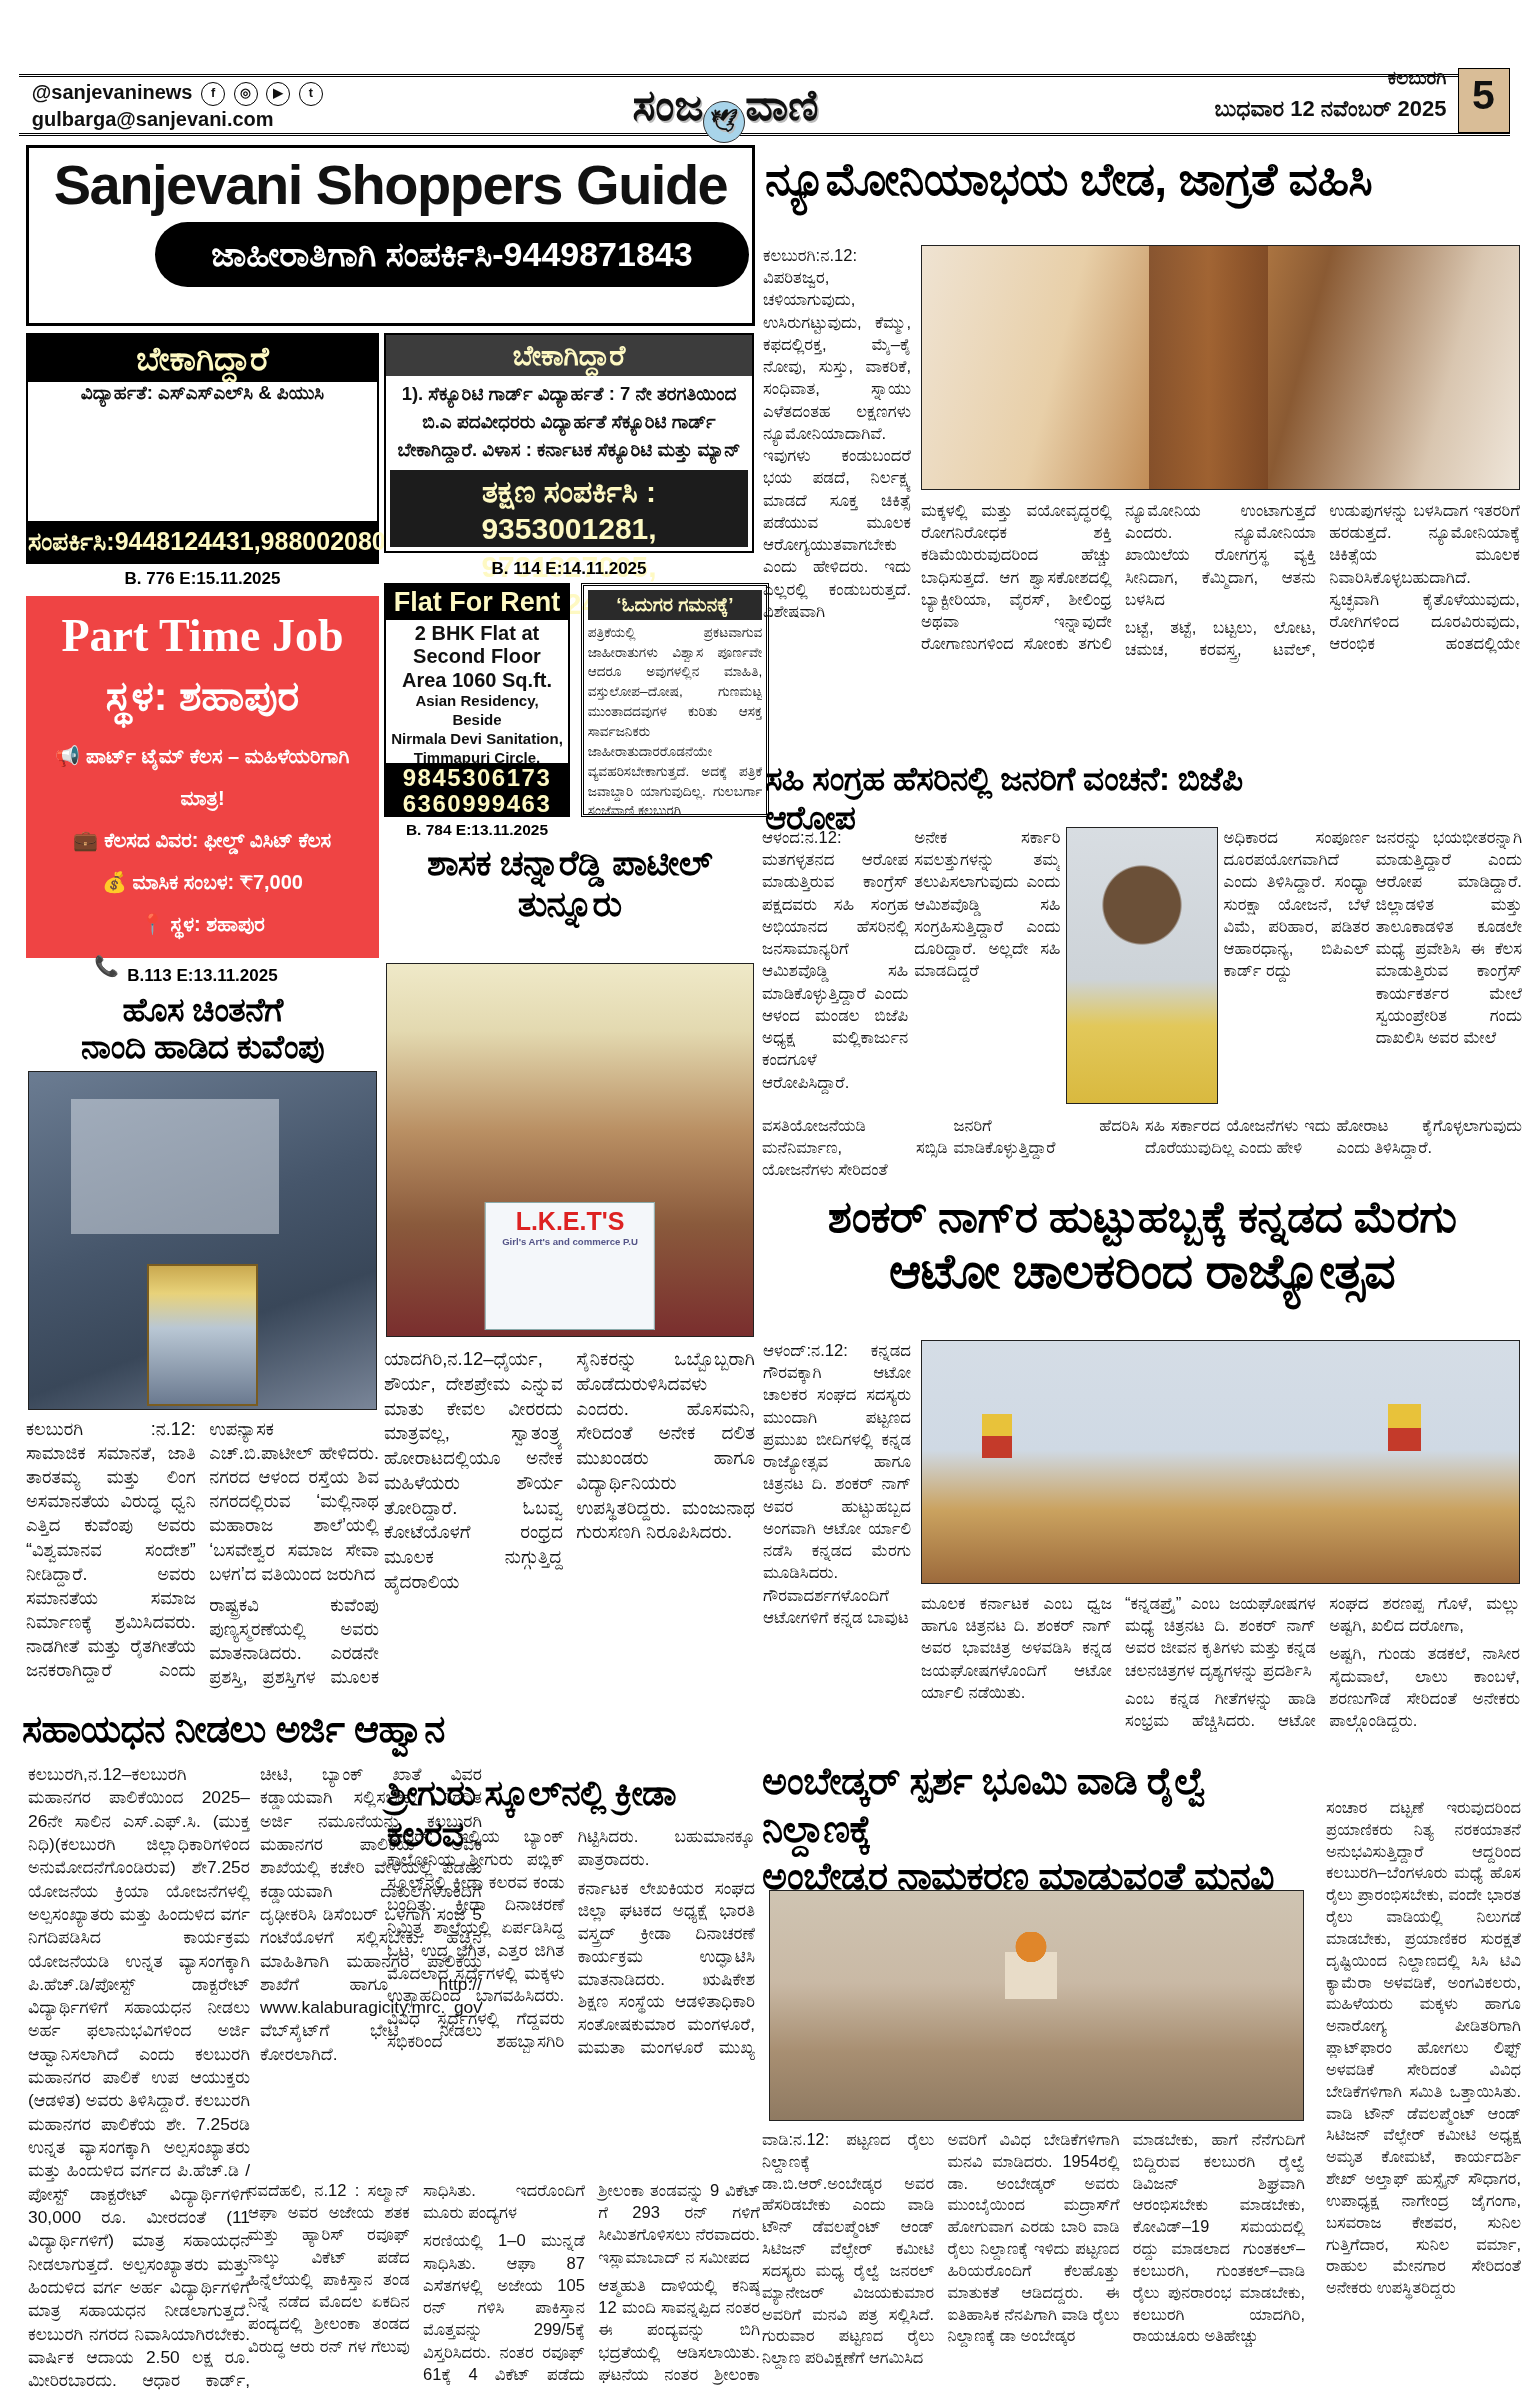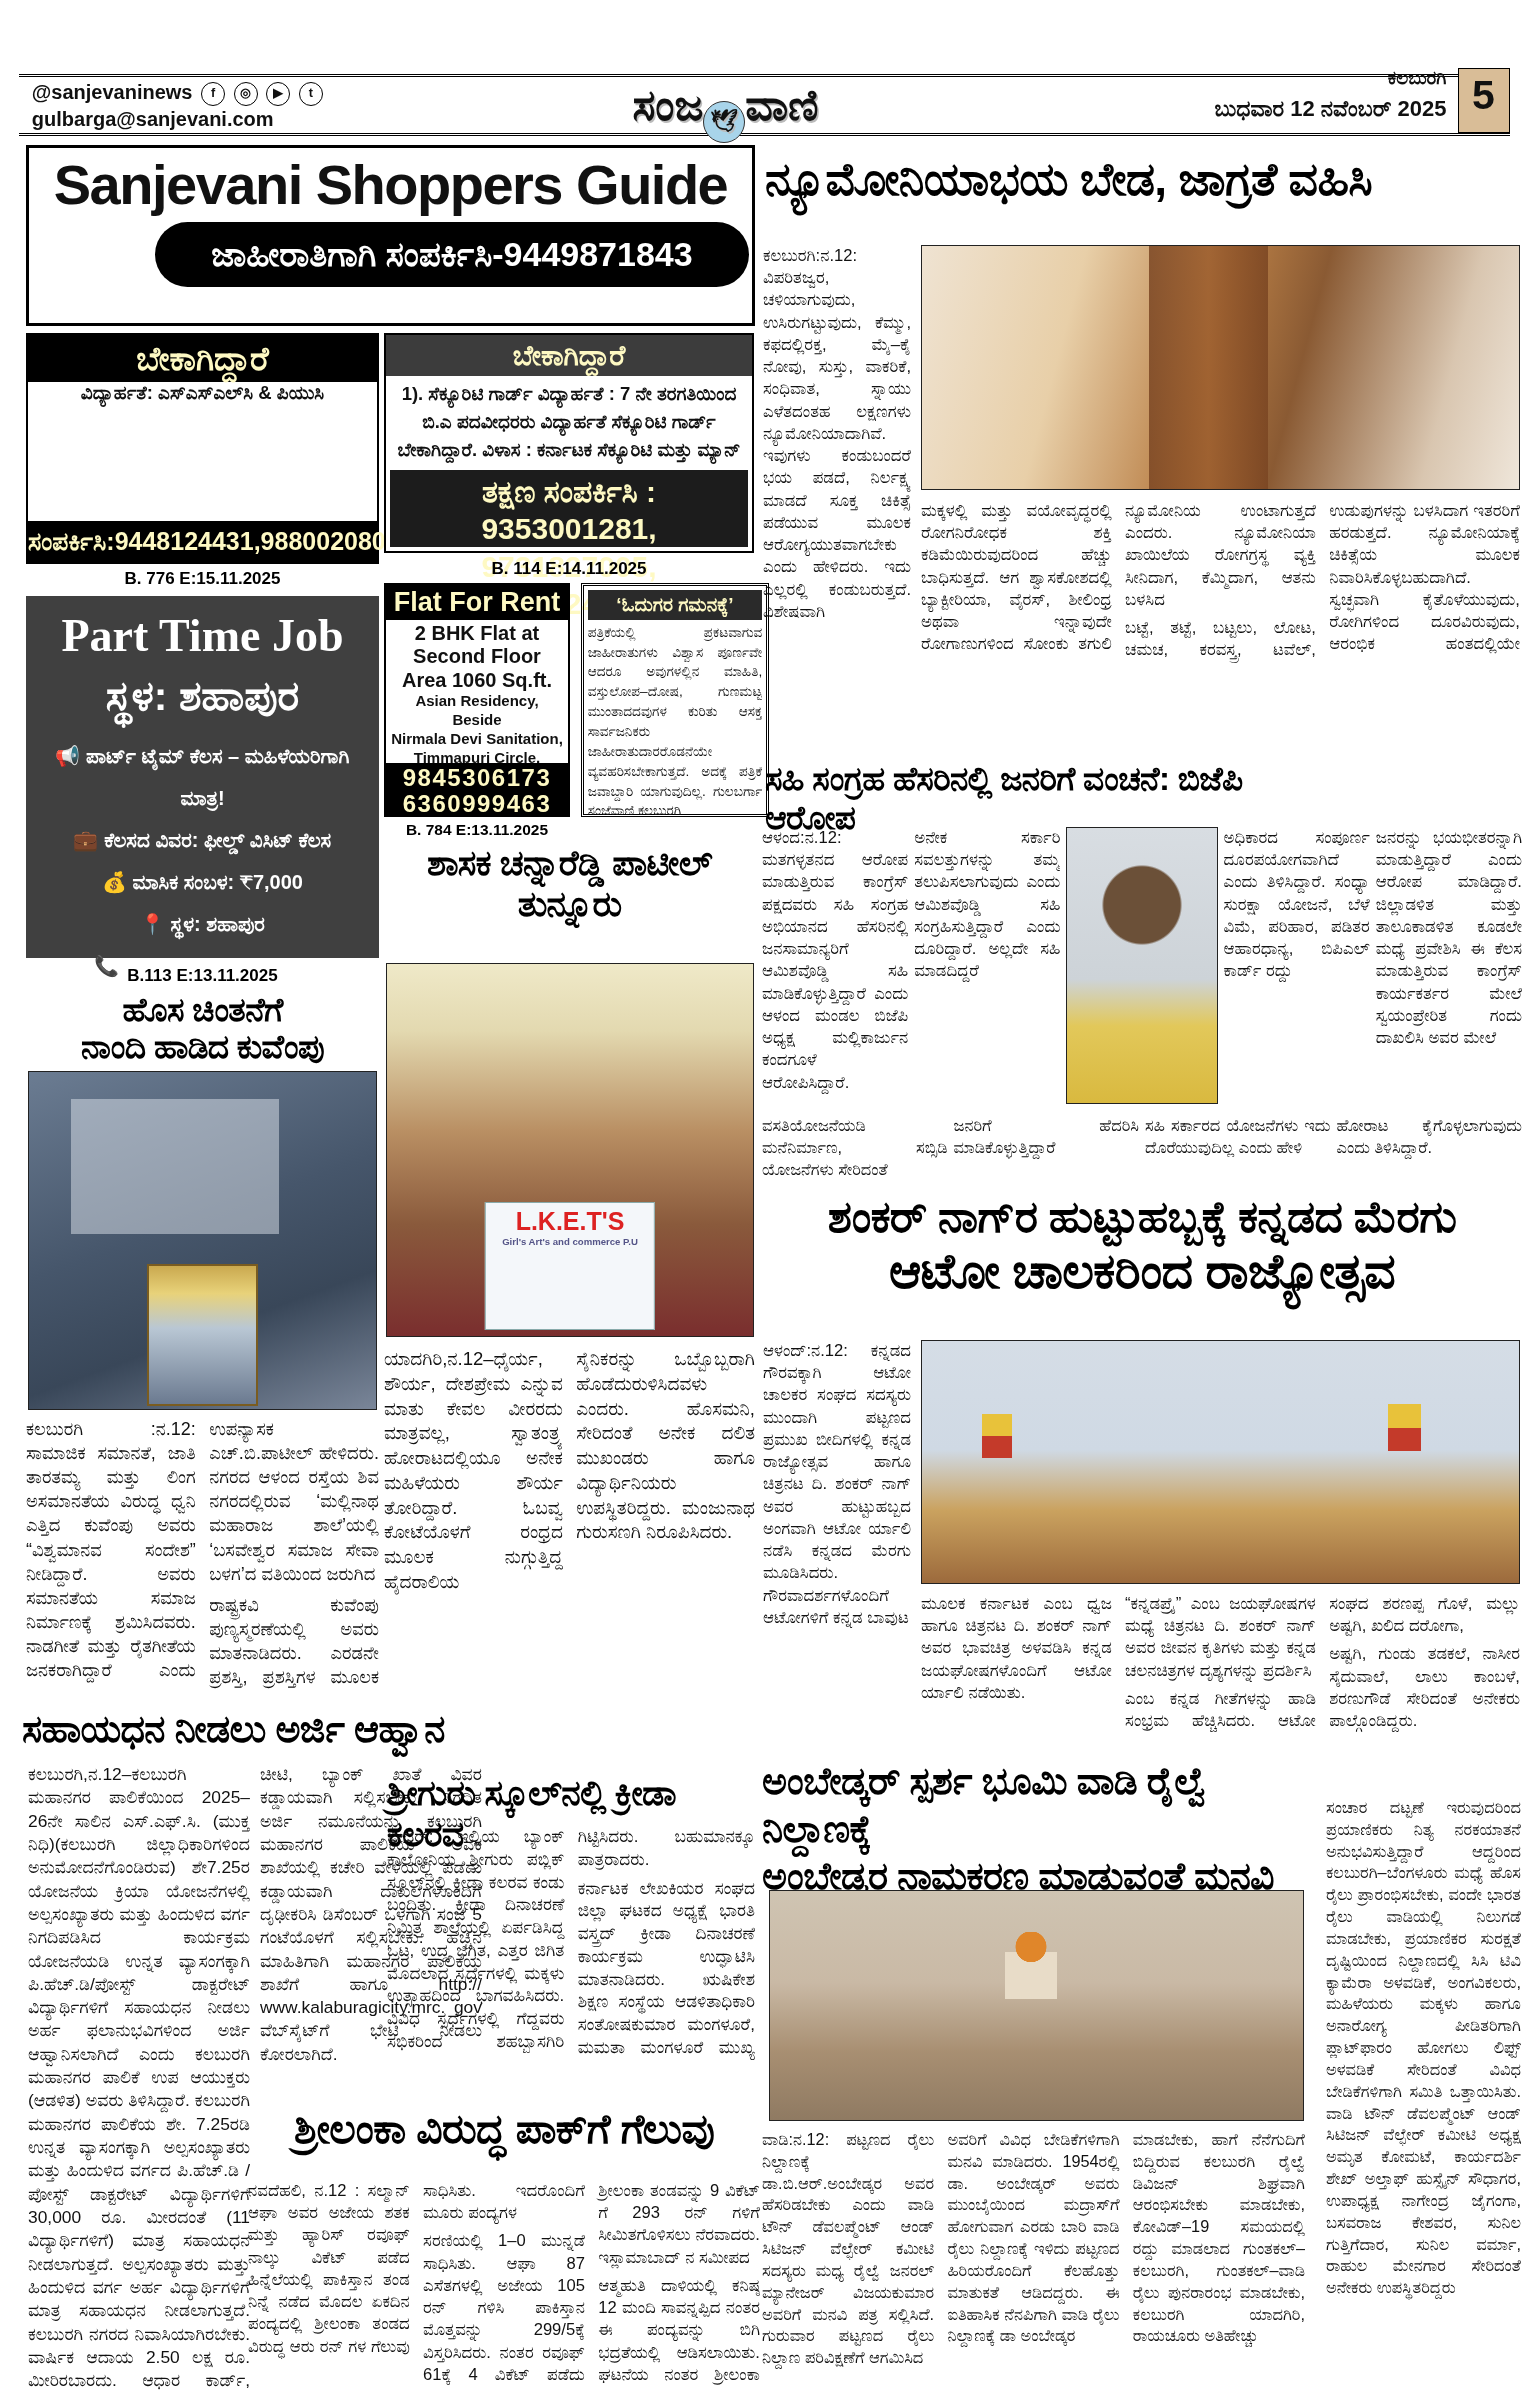--- a/index.html
+++ b/index.html
@@ -17,21 +17,21 @@
   .soc-ic{display:inline-block;width:22px;height:22px;border:1.5px solid #000;border-radius:50%;
           text-align:center;line-height:21px;font-size:12.6px;font-weight:bold;margin-left:3px;vertical-align:middle;}
   #masthead{font-weight:900;font-size:43px;letter-spacing:0;text-shadow:1.5px 1.5px 0 #bbb;}
   #mast-logo{display:inline-block;width:40px;height:40px;background:#a8d4ea;border:1.5px solid #333;
              border-radius:50%;text-align:center;line-height:38px;font-size:22px;vertical-align:-7.4px;}
   #pagenum{background:#d9bd97;border:1.5px solid #000;text-align:center;font-weight:900;font-size:41px;line-height:53px;}
   
   .adbox{border:3px solid #000;background:#fff;}
   .blackbar{background:#000;color:#fef9c3;font-weight:bold;text-align:center;}
   .pill{background:#000;color:#fff;border-radius:44px;font-weight:900;text-align:center;}
-  #parttime{background:#404040;color:#fff;}
+  #parttime{background:#ef4444;color:#fff;}
   .photo{border:1.5px solid #222;}
   .ph1{background:linear-gradient(105deg,#efe3d2 0%,#e8cfa8 25%,#b97f46 48%,#8a5a33 62%,#d9c6b0 85%,#efe6da 100%);}
   .ph2{background:linear-gradient(160deg,#6b7c92 0%,#46566b 45%,#394759 70%,#7a8699 100%);}
   .ph3{background:linear-gradient(180deg,#efe9c8 0%,#e3d9b0 18%,#b98f63 45%,#8a5a3c 70%,#7a2e2e 100%);}
   .ph4{background:linear-gradient(180deg,#d5dde6 0%,#cfd9e4 45%,#caa25f 70%,#9c6a3c 100%);}
   .ph5{background:linear-gradient(180deg,#cfc4b2 0%,#c9b9a5 40%,#a88f72 70%,#8f7a62 100%);}
   .ph-portrait{background:radial-gradient(circle at 50% 28%,#6b5038 0 18%,transparent 19%),
                linear-gradient(180deg,#d8dde2 0%,#cdd3d8 55%,#e2c85a 72%,#d9b93f 100%);}
   .podium{position:absolute;left:50%;transform:translateX(-50%);bottom:6px;width:46%;height:34%;
           background:#f4f7fa;border:1.5px solid #8aa;color:#d22;font-weight:900;text-align:center;}
@@ -95,21 +95,20 @@
   </div>
   <div class="abs jtxt cols2" style="left:26px;top:1417px;width:353px;height:285px;font-size:18px;">
     <p style="margin:0 0 7.4px 0;">ಕಲಬುರಗಿ :ನ.12: ಸಾಮಾಜಿಕ ಸಮಾನತೆ, ಜಾತಿ ತಾರತಮ್ಯ ಮತ್ತು ಲಿಂಗ ಅಸಮಾನತೆಯ ವಿರುದ್ಧ ಧ್ವನಿ ಎತ್ತಿದ ಕುವೆಂಪು ಅವರು “ವಿಶ್ವಮಾನವ ಸಂದೇಶ” ನೀಡಿದ್ದಾರೆ. ಅವರು ಸಮಾನತೆಯ ಸಮಾಜ ನಿರ್ಮಾಣಕ್ಕೆ ಶ್ರಮಿಸಿದವರು. ನಾಡಗೀತೆ ಮತ್ತು ರೈತಗೀತೆಯ ಜನಕರಾಗಿದ್ದಾರೆ ಎಂದು ಉಪನ್ಯಾಸಕ ಎಚ್.ಬಿ.ಪಾಟೀಲ್ ಹೇಳಿದರು. ನಗರದ ಆಳಂದ ರಸ್ತೆಯ ಶಿವ ನಗರದಲ್ಲಿರುವ ‘ಮಲ್ಲಿನಾಥ ಮಹಾರಾಜ ಶಾಲೆ’ಯಲ್ಲಿ ‘ಬಸವೇಶ್ವರ ಸಮಾಜ ಸೇವಾ ಬಳಗ’ದ ವತಿಯಿಂದ ಜರುಗಿದ</p>
     <p style="margin:0;">ರಾಷ್ಟ್ರಕವಿ ಕುವೆಂಪು ಪುಣ್ಯಸ್ಮರಣೆಯಲ್ಲಿ ಅವರು ಮಾತನಾಡಿದರು. ಎರಡನೇ ಪ್ರಶಸ್ತಿ, ಪ್ರಶಸ್ತಿಗಳ ಮೂಲಕ ಕನ್ನಡಕ್ಕೆ ಕೊಟ್ಟ ಕೊಡುಗೆ ನುಡಿಗೆ ಅಪಾರ. ಕಾಯಕ ಅಧ್ಯಕ್ಷತೆ ವಹಿಸಿದ್ದರು. ಮುಖ್ಯ ಅತಿಥಿಗಳಾಗಿ ಹಾಗೂ ಹಲವರು ಭಾಗವಹಿಸಿದ್ದರು.</p>
   </div>
 
   <div class="abs kn-head" style="left:22px;top:1708px;width:489px;font-size:38px;">ಸಹಾಯಧನ ನೀಡಲು ಅರ್ಜಿ ಆಹ್ವಾನ</div>
   <div class="abs jtxt" style="left:28px;top:1763px;width:222px;height:634px;font-size:17.4px;">ಕಲಬುರಗಿ,ನ.12–ಕಲಬುರಗಿ ಮಹಾನಗರ ಪಾಲಿಕೆಯಿಂದ 2025–26ನೇ ಸಾಲಿನ ಎಸ್.ಎಫ್.ಸಿ. (ಮುಕ್ತ ನಿಧಿ)(ಕಲಬುರಗಿ ಜಿಲ್ಲಾಧಿಕಾರಿಗಳಿಂದ ಅನುಮೋದನೆಗೊಂಡಿರುವ) ಶೇ7.25ರ ಯೋಜನೆಯ ಕ್ರಿಯಾ ಯೋಜನೆಗಳಲ್ಲಿ ಅಲ್ಪಸಂಖ್ಯಾತರು ಮತ್ತು ಹಿಂದುಳಿದ ವರ್ಗ ನಿಗದಿಪಡಿಸಿದ ಕಾರ್ಯಕ್ರಮ ಯೋಜನೆಯಡಿ ಉನ್ನತ ವ್ಯಾಸಂಗಕ್ಕಾಗಿ ಪಿ.ಹೆಚ್.ಡಿ/ಪೋಸ್ಟ್ ಡಾಕ್ಟರೇಟ್ ವಿದ್ಯಾರ್ಥಿಗಳಿಗೆ ಸಹಾಯಧನ ನೀಡಲು ಅರ್ಹ ಫಲಾನುಭವಿಗಳಿಂದ ಅರ್ಜಿ ಆಹ್ವಾನಿಸಲಾಗಿದೆ ಎಂದು ಕಲಬುರಗಿ ಮಹಾನಗರ ಪಾಲಿಕೆ ಉಪ ಆಯುಕ್ತರು (ಆಡಳಿತ) ಅವರು ತಿಳಿಸಿದ್ದಾರೆ. ಕಲಬುರಗಿ ಮಹಾನಗರ ಪಾಲಿಕೆಯ ಶೇ. 7.25ರಡಿ ಉನ್ನತ ವ್ಯಾಸಂಗಕ್ಕಾಗಿ ಅಲ್ಪಸಂಖ್ಯಾತರು ಮತ್ತು ಹಿಂದುಳಿದ ವರ್ಗದ ಪಿ.ಹೆಚ್.ಡಿ /ಪೋಸ್ಟ್ ಡಾಕ್ಟರೇಟ್ ವಿದ್ಯಾರ್ಥಿಗಳಿಗೆ 30,000 ರೂ. ಮೀರದಂತೆ (11 ವಿದ್ಯಾರ್ಥಿಗಳಿಗೆ) ಮಾತ್ರ ಸಹಾಯಧನ ನೀಡಲಾಗುತ್ತದೆ. ಅಲ್ಪಸಂಖ್ಯಾತರು ಮತ್ತು ಹಿಂದುಳಿದ ವರ್ಗ ಅರ್ಹ ವಿದ್ಯಾರ್ಥಿಗಳಿಗೆ ಮಾತ್ರ ಸಹಾಯಧನ ನೀಡಲಾಗುತ್ತದೆ. ಕಲಬುರಗಿ ನಗರದ ನಿವಾಸಿಯಾಗಿರಬೇಕು. ವಾರ್ಷಿಕ ಆದಾಯ 2.50 ಲಕ್ಷ ರೂ. ಮೀರಿರಬಾರದು. ಆಧಾರ ಕಾರ್ಡ್, ಪಡಿತರ</div>
   <div class="abs jtxt" style="left:260px;top:1763px;width:222px;height:331px;font-size:17.4px;">ಚೀಟಿ, ಬ್ಯಾಂಕ್ ಖಾತೆ ವಿವರ ಕಡ್ಡಾಯವಾಗಿ ಸಲ್ಲಿಸಬೇಕು. ನಿಗದಿತ ಅರ್ಜಿ ನಮೂನೆಯನ್ನು ಕಲಬುರಗಿ ಮಹಾನಗರ ಪಾಲಿಕೆಯ ಆವಕ ಶಾಖೆಯಲ್ಲಿ ಕಚೇರಿ ವೇಳೆಯಲ್ಲಿ ಪಡೆದು ಕಡ್ಡಾಯವಾಗಿ ದಾಖಲೆಗಳೊಂದಿಗೆ ದೃಢೀಕರಿಸಿ ಡಿಸೆಂಬರ್ ಒಳಗಾಗಿ ಸಂಜೆ 5 ಗಂಟೆಯೊಳಗೆ ಸಲ್ಲಿಸಬೇಕು. ಹೆಚ್ಚಿನ ಮಾಹಿತಿಗಾಗಿ ಮಹಾನಗರ ಪಾಲಿಕೆಯ ಶಾಖೆಗೆ ಹಾಗೂ http:// www.kalaburagicity.mrc. gov ವೆಬ್‌ಸೈಟ್‌ಗೆ ಭೇಟಿ ನೀಡಲು ಕೋರಲಾಗಿದೆ.</div>
 
-  <div class="abs kn-head center" style="left:248px;top:2106px;width:512px;font-size:41px;">ಶ್ರೀಲಂಕಾ ವಿರುದ್ಧ ಪಾಕ್‌ಗೆ ಗೆಲುವು</div>
   <div class="abs jtxt cols3" style="left:248px;top:2180px;width:512px;height:217px;font-size:16.6px;">
     <p style="margin:0 0 6px 0;">ನವದೆಹಲಿ, ನ.12 : ಸಲ್ಮಾನ್ ಆಘಾ ಅವರ ಅಜೇಯ ಶತಕ ಮತ್ತು ಹ್ಯಾರಿಸ್ ರವೂಫ್ ನಾಲ್ಕು ವಿಕೆಟ್ ಪಡೆದ ಹಿನ್ನೆಲೆಯಲ್ಲಿ ಪಾಕಿಸ್ತಾನ ತಂಡ ನಿನ್ನೆ ನಡೆದ ಮೊದಲ ಏಕದಿನ ಪಂದ್ಯದಲ್ಲಿ ಶ್ರೀಲಂಕಾ ತಂಡದ ವಿರುದ್ಧ ಆರು ರನ್ ಗಳ ಗೆಲುವು ಸಾಧಿಸಿತು. ಇದರೊಂದಿಗೆ ಮೂರು ಪಂದ್ಯಗಳ</p>
     <p style="margin:0 0 6px 0;">ಸರಣಿಯಲ್ಲಿ 1–0 ಮುನ್ನಡೆ ಸಾಧಿಸಿತು. ಆಘಾ 87 ಎಸೆತಗಳಲ್ಲಿ ಅಜೇಯ 105 ರನ್ ಗಳಿಸಿ ಪಾಕಿಸ್ತಾನ ಮೊತ್ತವನ್ನು 299/5ಕ್ಕೆ ವಿಸ್ತರಿಸಿದರು. ನಂತರ ರವೂಫ್ 61ಕ್ಕೆ 4 ವಿಕೆಟ್ ಪಡೆದು ಶ್ರೀಲಂಕಾ ತಂಡವನ್ನು 9 ವಿಕೆಟ್ ಗೆ 293 ರನ್ ಗಳಿಗೆ ಸೀಮಿತಗೊಳಿಸಲು ನೆರವಾದರು. ಇಸ್ಲಾಮಾಬಾದ್ ನ ಸಮೀಪದ</p>
     <p style="margin:0;">ಆತ್ಮಹುತಿ ದಾಳಿಯಲ್ಲಿ ಕನಿಷ್ಠ 12 ಮಂದಿ ಸಾವನ್ನಪ್ಪಿದ ನಂತರ ಈ ಪಂದ್ಯವನ್ನು ಬಿಗಿ ಭದ್ರತೆಯಲ್ಲಿ ಆಡಿಸಲಾಯಿತು. ಘಟನೆಯ ನಂತರ ಶ್ರೀಲಂಕಾ ತಂಡದ ಸುತ್ತಲೂ ಭದ್ರತೆಯನ್ನು ಮತ್ತಷ್ಟು ಬಲಪಡಿಸಲಾಗಿದೆ ಎಂದು ಪಾಕಿಸ್ತಾನ ಕ್ರಿಕೆಟ್ ಮಂಡಳಿ ದೃಢಪಡಿಸಿದೆ.</p>
   </div>
 
   <div class="abs adbox" style="left:384px;top:333px;width:370px;height:220px;border-width:2.2px;">
     <div class="blackbar" style="height:41px;line-height:41px;font-size:28px;background:#3c3c3c;">ಬೇಕಾಗಿದ್ದಾರೆ</div>
     <div class="center" style="font-size:18.5px;font-weight:bold;line-height:1.5;padding:4.4px 6px;">1). ಸೆಕ್ಯೂರಿಟಿ ಗಾರ್ಡ್ ವಿದ್ಯಾರ್ಹತೆ : 7 ನೇ ತರಗತಿಯಿಂದ ಬಿ.ಎ ಪದವೀಧರರು ವಿದ್ಯಾರ್ಹತೆ ಸೆಕ್ಯೂರಿಟಿ ಗಾರ್ಡ್ ಬೇಕಾಗಿದ್ದಾರೆ. ವಿಳಾಸ : ಕರ್ನಾಟಕ ಸೆಕ್ಯೂರಿಟಿ ಮತ್ತು ಮ್ಯಾನ್ ಪವರ್ ಏಜೆನ್ಸಿ, ಶಹಾಬಜಾರ್ ನಾಕಾ, ಆಲಮ್ ಬಿಲ್ಡಿಂಗ್, ಕಲಬುರಗಿ.</div>
     <div class="blackbar abs" style="left:4.4px;right:4.4px;bottom:4.4px;height:77px;font-size:30px;background:#1c1c1c;">

